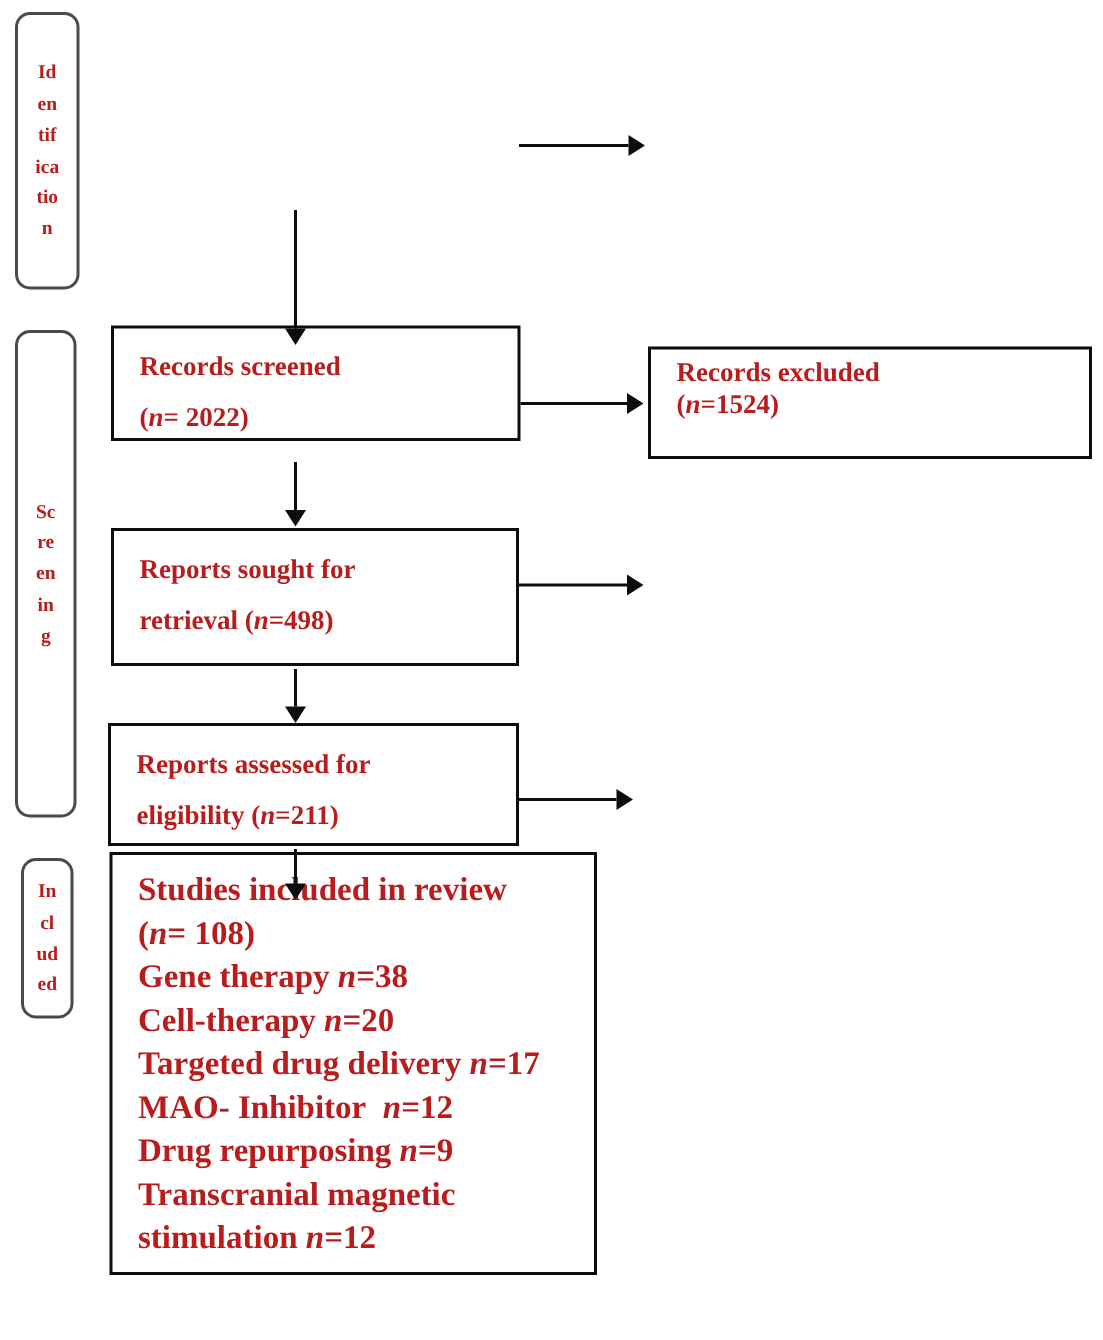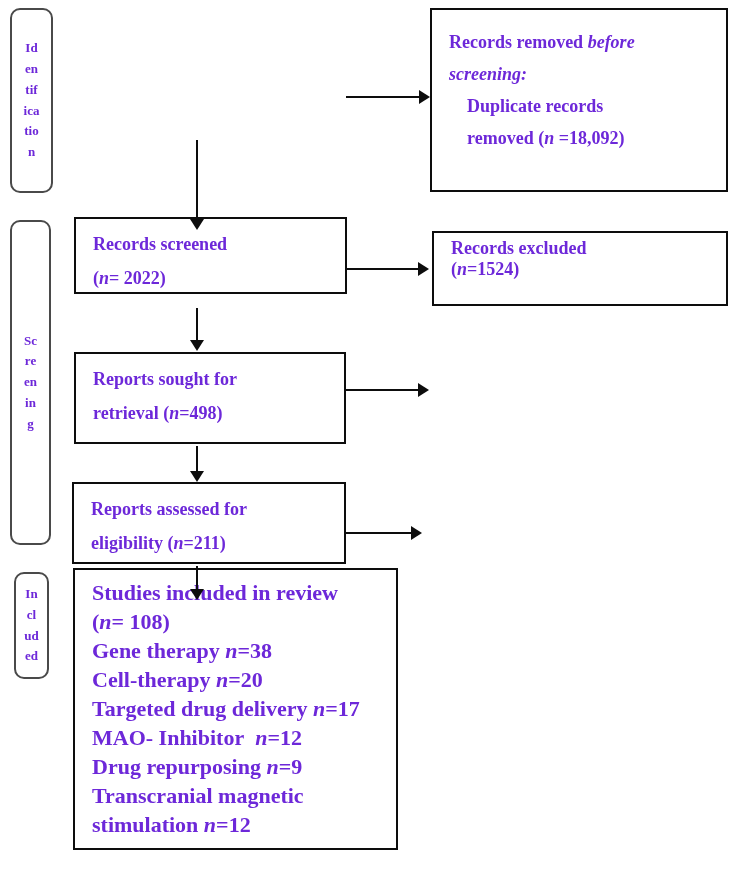--- a/index.html
+++ b/index.html
@@ -3,21 +3,21 @@
 <meta charset="utf-8">
 <style>
   html, body { margin: 0; padding: 0; background: #ffffff; }
   .canvas {
     position: relative;
     width: 735px;
     height: 893px;
     background: #ffffff;
     font-family: "Liberation Serif", "DejaVu Serif", serif;
     font-weight: bold;
-    color: #6d28d9;
+    color: #b91c1c;
     overflow: hidden;
   }
   .box {
     position: absolute;
     box-sizing: border-box;
     border: 2px solid #0d0d0d;
     background: #ffffff;
     font-size: 18px;
     line-height: 34px;
     padding: 8px 10px 4px 17px;
@@ -62,21 +62,20 @@
 
   <div class="stage" style="left:10px; top:8px; width:43px; height:185px;">Id<br>en<br>tif<br>ica<br>tio<br>n</div>
   <div class="stage" style="left:10px; top:220px; width:41px; height:325px;">Sc<br>re<br>en<br>in<br>g</div>
   <div class="stage" style="left:14px; top:572px; width:35px; height:107px;">In<br>cl<br>ud<br>ed</div>
 
   <div class="box" style="left:74px; top:217px; width:273px; height:77px;">Records screened<br>(<em>n</em>= 2022)</div>
   <div class="box" style="left:74px; top:352px; width:272px; height:92px;">Reports sought for<br>retrieval (<em>n</em>=498)</div>
   <div class="box" style="left:72px; top:482px; width:274px; height:82px;">Reports assessed for<br>eligibility (<em>n</em>=211)</div>
   <div class="box" style="left:73px; top:568px; width:325px; height:282px; line-height:29px; font-size:22px;">Studies included in review<br>(<em>n</em>= 108)<br>Gene therapy <em>n</em>=38<br>Cell-therapy <em>n</em>=20<br>Targeted drug delivery <em>n</em>=17<br>MAO- Inhibitor&nbsp; <em>n</em>=12<br>Drug repurposing <em>n</em>=9<br>Transcranial magnetic<br>stimulation <em>n</em>=12</div>
 
-  <div class="box" style="left:430px; top:8px; width:298px; height:184px; line-height:32px; padding-top:16px;">Records removed <em>before</em><br><em>screening:</em><br>&nbsp;&nbsp;&nbsp;&nbsp;Duplicate records<br>&nbsp;&nbsp;&nbsp;&nbsp;removed (<em>n</em> =18,092)</div>
   <div class="box" style="left:432px; top:231px; width:296px; height:75px; line-height:21px; padding-top:5px;">Records excluded<br>(<em>n</em>=1524)</div>
 
   <div class="arrow-h" style="left:346px; top:96px;  width:73px;"></div>
   <div class="arrow-h" style="left:347px; top:268px; width:71px;"></div>
   <div class="arrow-h" style="left:346px; top:389px; width:72px;"></div>
   <div class="arrow-h" style="left:346px; top:532px; width:65px;"></div>
 
   <div class="arrow-v" style="left:196px; top:140px; height:79px;"></div>
   <div class="arrow-v" style="left:196px; top:308px; height:32px;"></div>
   <div class="arrow-v" style="left:196px; top:446px; height:25px;"></div>

